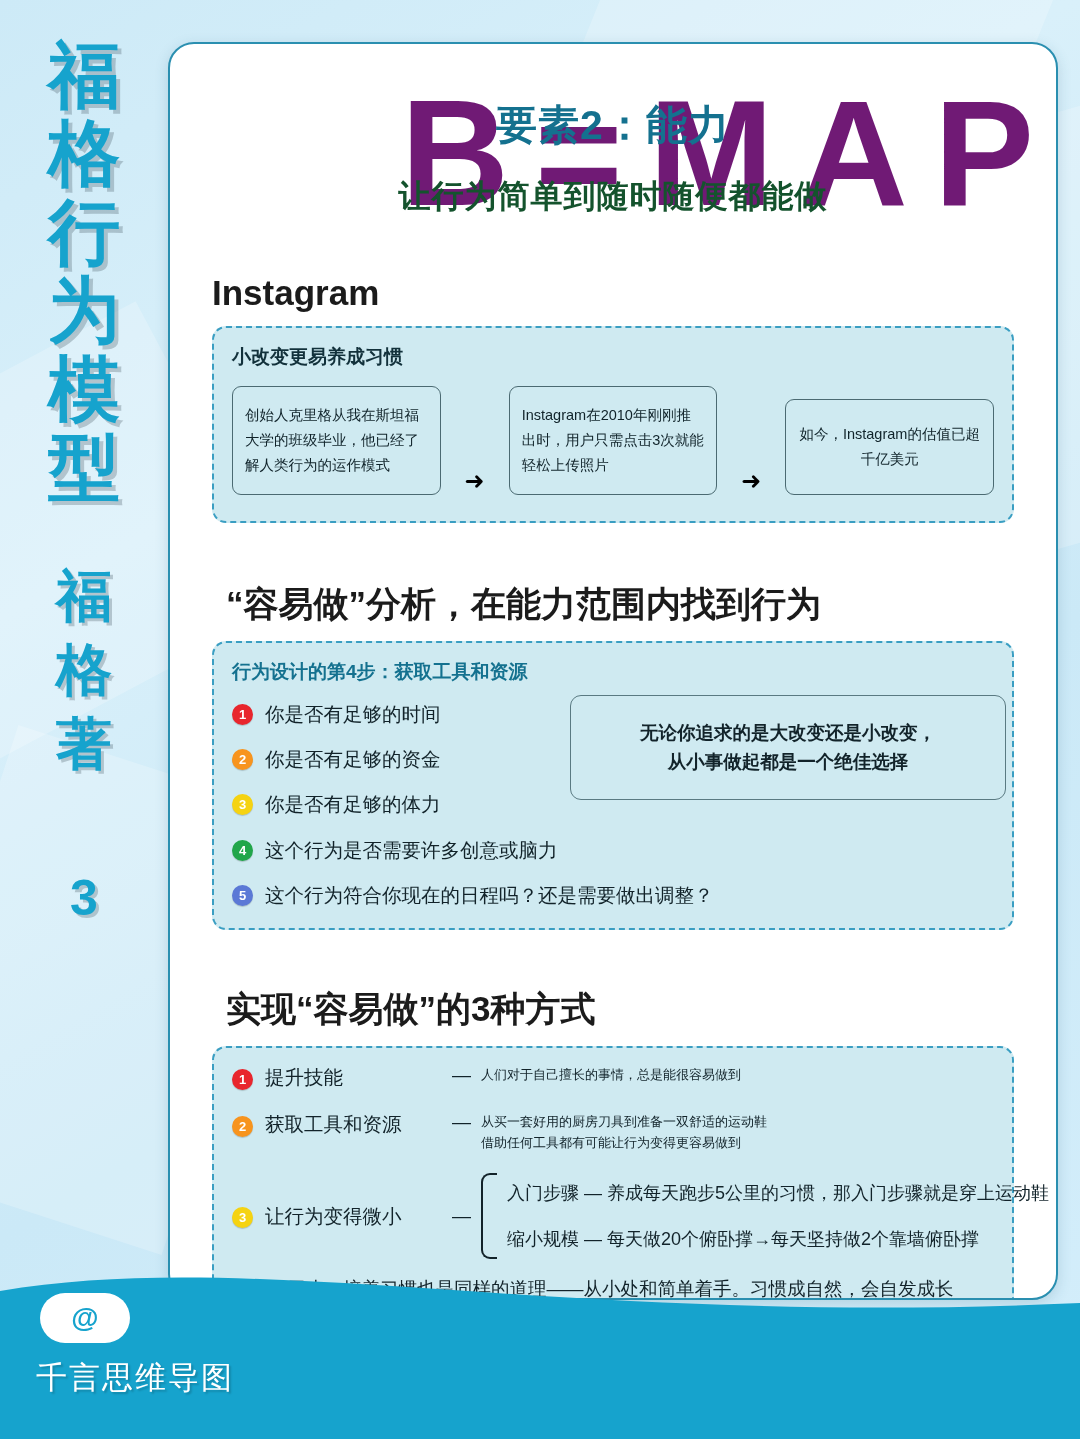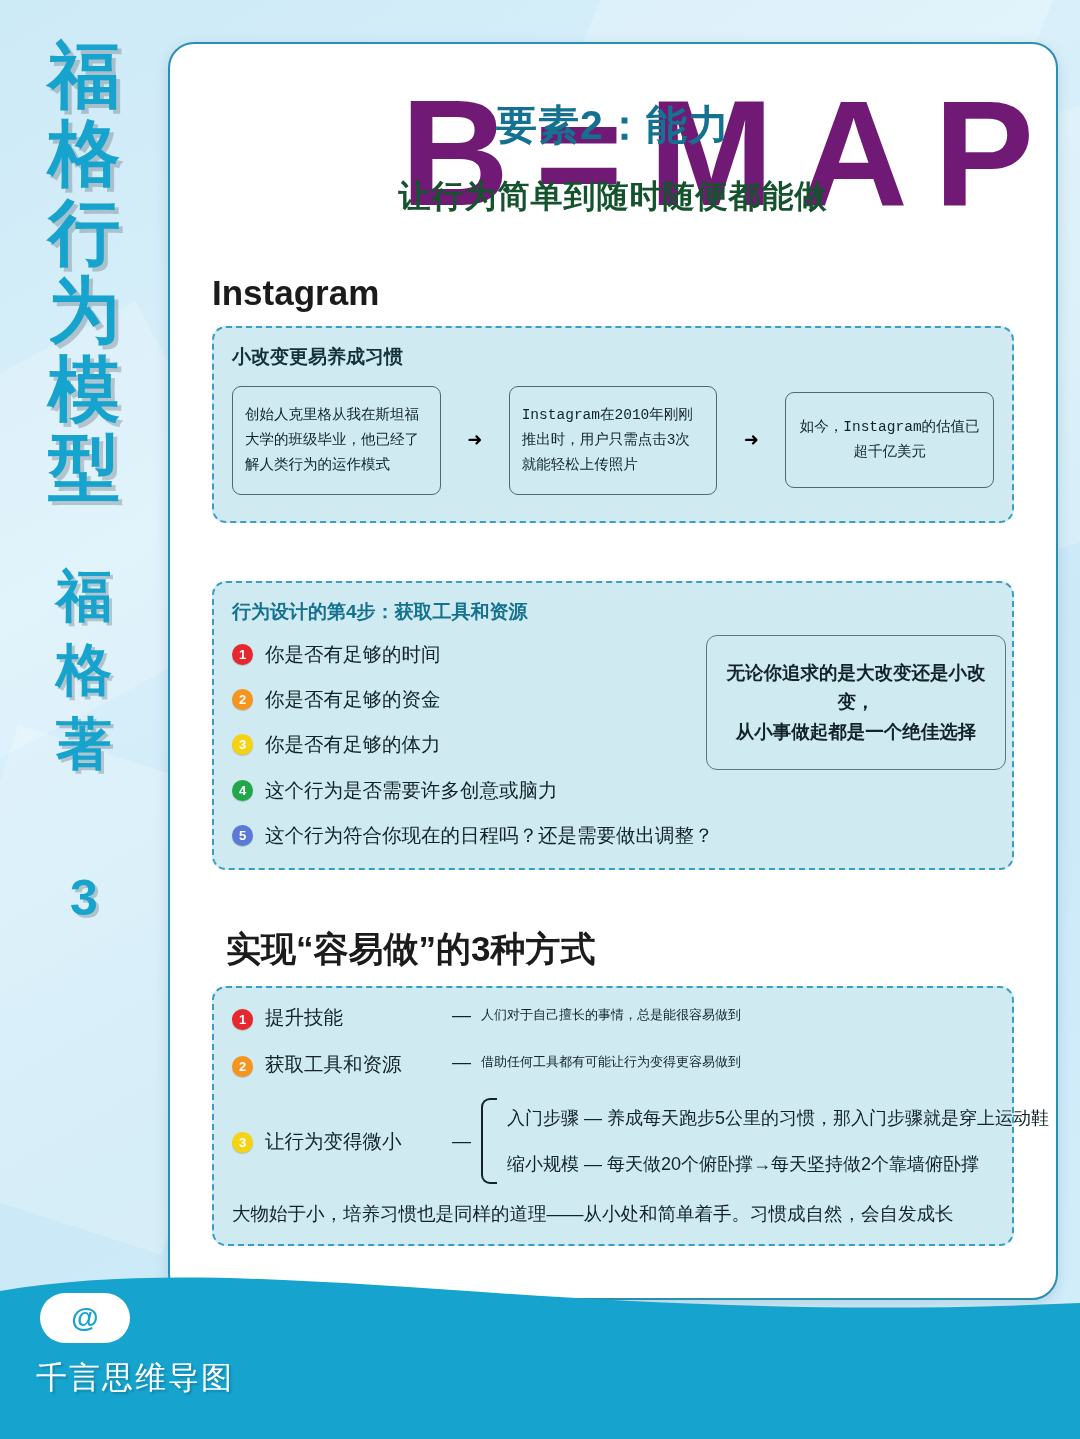--- a/index.html
+++ b/index.html
@@ -181,24 +181,23 @@
     font-size: 19px;
     font-weight: bold;
     color: #12313b;
     margin-bottom: 16px;
   }
   .panel-title.teal { color: #14718f; }
 
   
   .flow {
     display: flex;
-    align-items: center;
+    align-items: flex-end;
     gap: 12px;
     padding-bottom: 10px;
-    font-family: Liberation Mono, monospace;
   }
   .flow-box {
     flex: 1;
     background: #cfeaf1;
     border: 1px solid #4b6a72;
     border-radius: 9px;
     display: flex;
     align-items: center;
     justify-content: center;
     padding: 16px 12px;
@@ -246,21 +245,21 @@
   .num-text {
     font-size: 19.5px;
     color: #12232a;
     line-height: 1.35;
   }
 
   .analysis-wrap { position: relative; }
   .callout {
     position: absolute;
     right: 6px; top: 52px;
-    width: 300px;
+    width: 436px;
     background: #cfeaf1;
     border: 1px solid #5a7a82;
     border-radius: 11px;
     padding: 22px 18px;
     text-align: center;
   }
   .callout p {
     font-size: 18.5px;
     font-weight: bold;
     color: #12232a;
@@ -376,20 +375,21 @@
           </div>
           <div class="flow-arrow">➜</div>
           <div class="flow-box centered">
             <p>如今，Instagram的估值已超千亿美元</p>
           </div>
         </div>
       </div>
     </div>
 
     <div style="margin-top:58px;">
+      <div class="sec-heading indent">“容易做”分析，在能力范围内找到行为</div>
       <div class="panel analysis-wrap">
         <div class="panel-title teal">行为设计的第4步：获取工具和资源</div>
 
         <div class="num-list">
           <div class="num-row">
             <span class="badge" style="background: rgb(232, 38, 45);">1</span>
             <span class="num-text">你是否有足够的时间</span>
           </div>
           <div class="num-row">
             <span class="badge" style="background: rgb(247, 148, 30);">2</span>
@@ -429,20 +429,21 @@
           <div class="ways-desc">人们对于自己擅长的事情，总是能很容易做到</div>
         </div>
 
         <div class="ways-row w2">
           <div class="ways-label">
             <span class="badge" style="background: rgb(247, 148, 30);">2</span>
             <span class="ways-name">获取工具和资源</span>
           </div>
           <span class="dash">—</span>
           <div>
+            <div class="ways-desc">从买一套好用的厨房刀具到准备一双舒适的运动鞋</div>
             <div class="ways-desc">借助任何工具都有可能让行为变得更容易做到</div>
           </div>
         </div>
 
         <div class="ways-row w3" style="align-items:center; margin-bottom:16px;">
           <div class="ways-label">
             <span class="badge" style="background: rgb(245, 211, 18);">3</span>
             <span class="ways-name">让行为变得微小</span>
           </div>
           <span class="dash">—</span>

